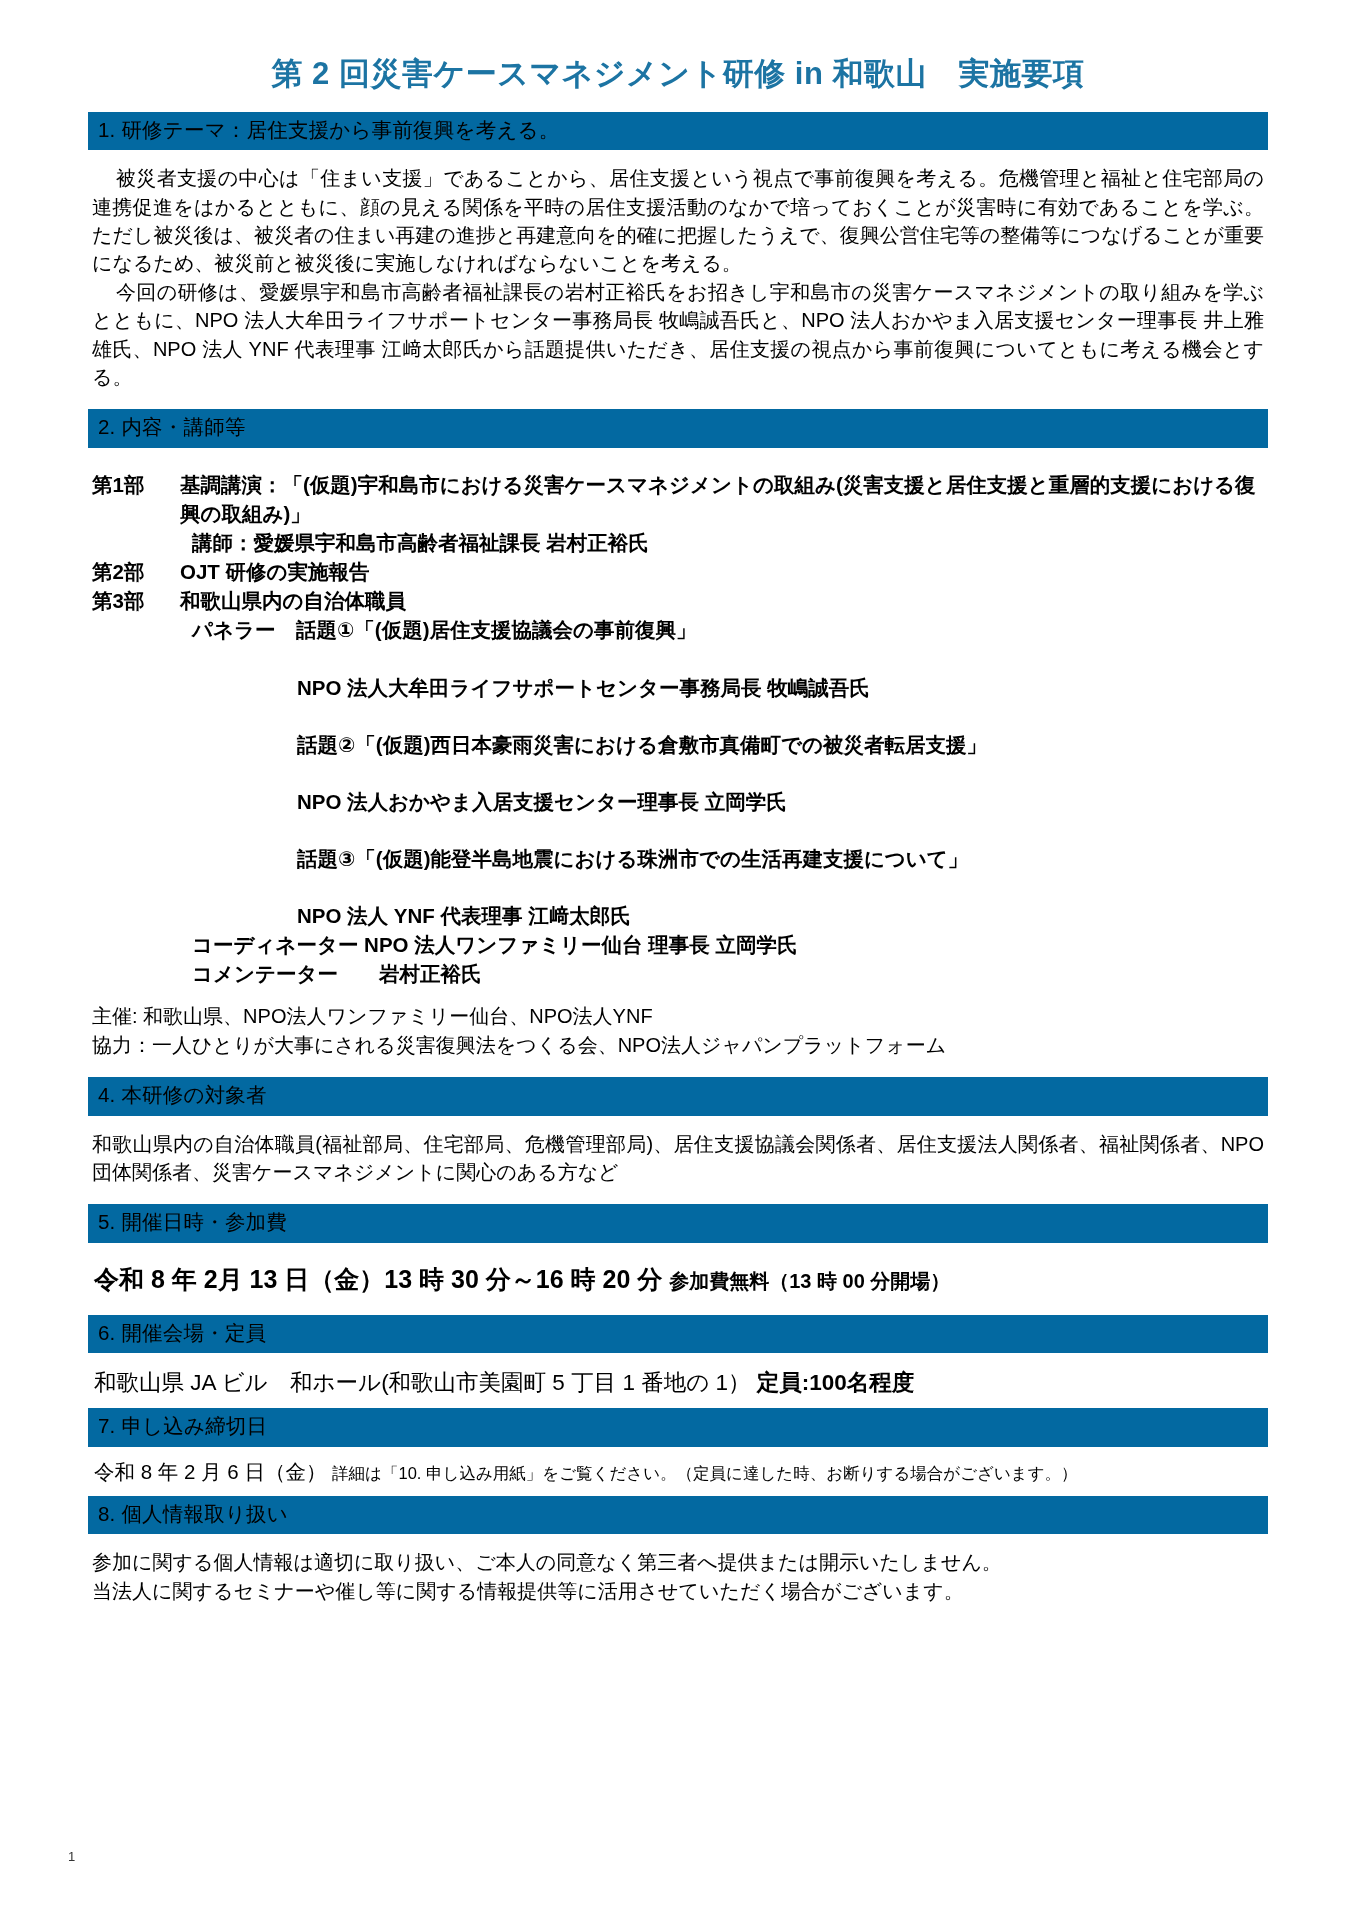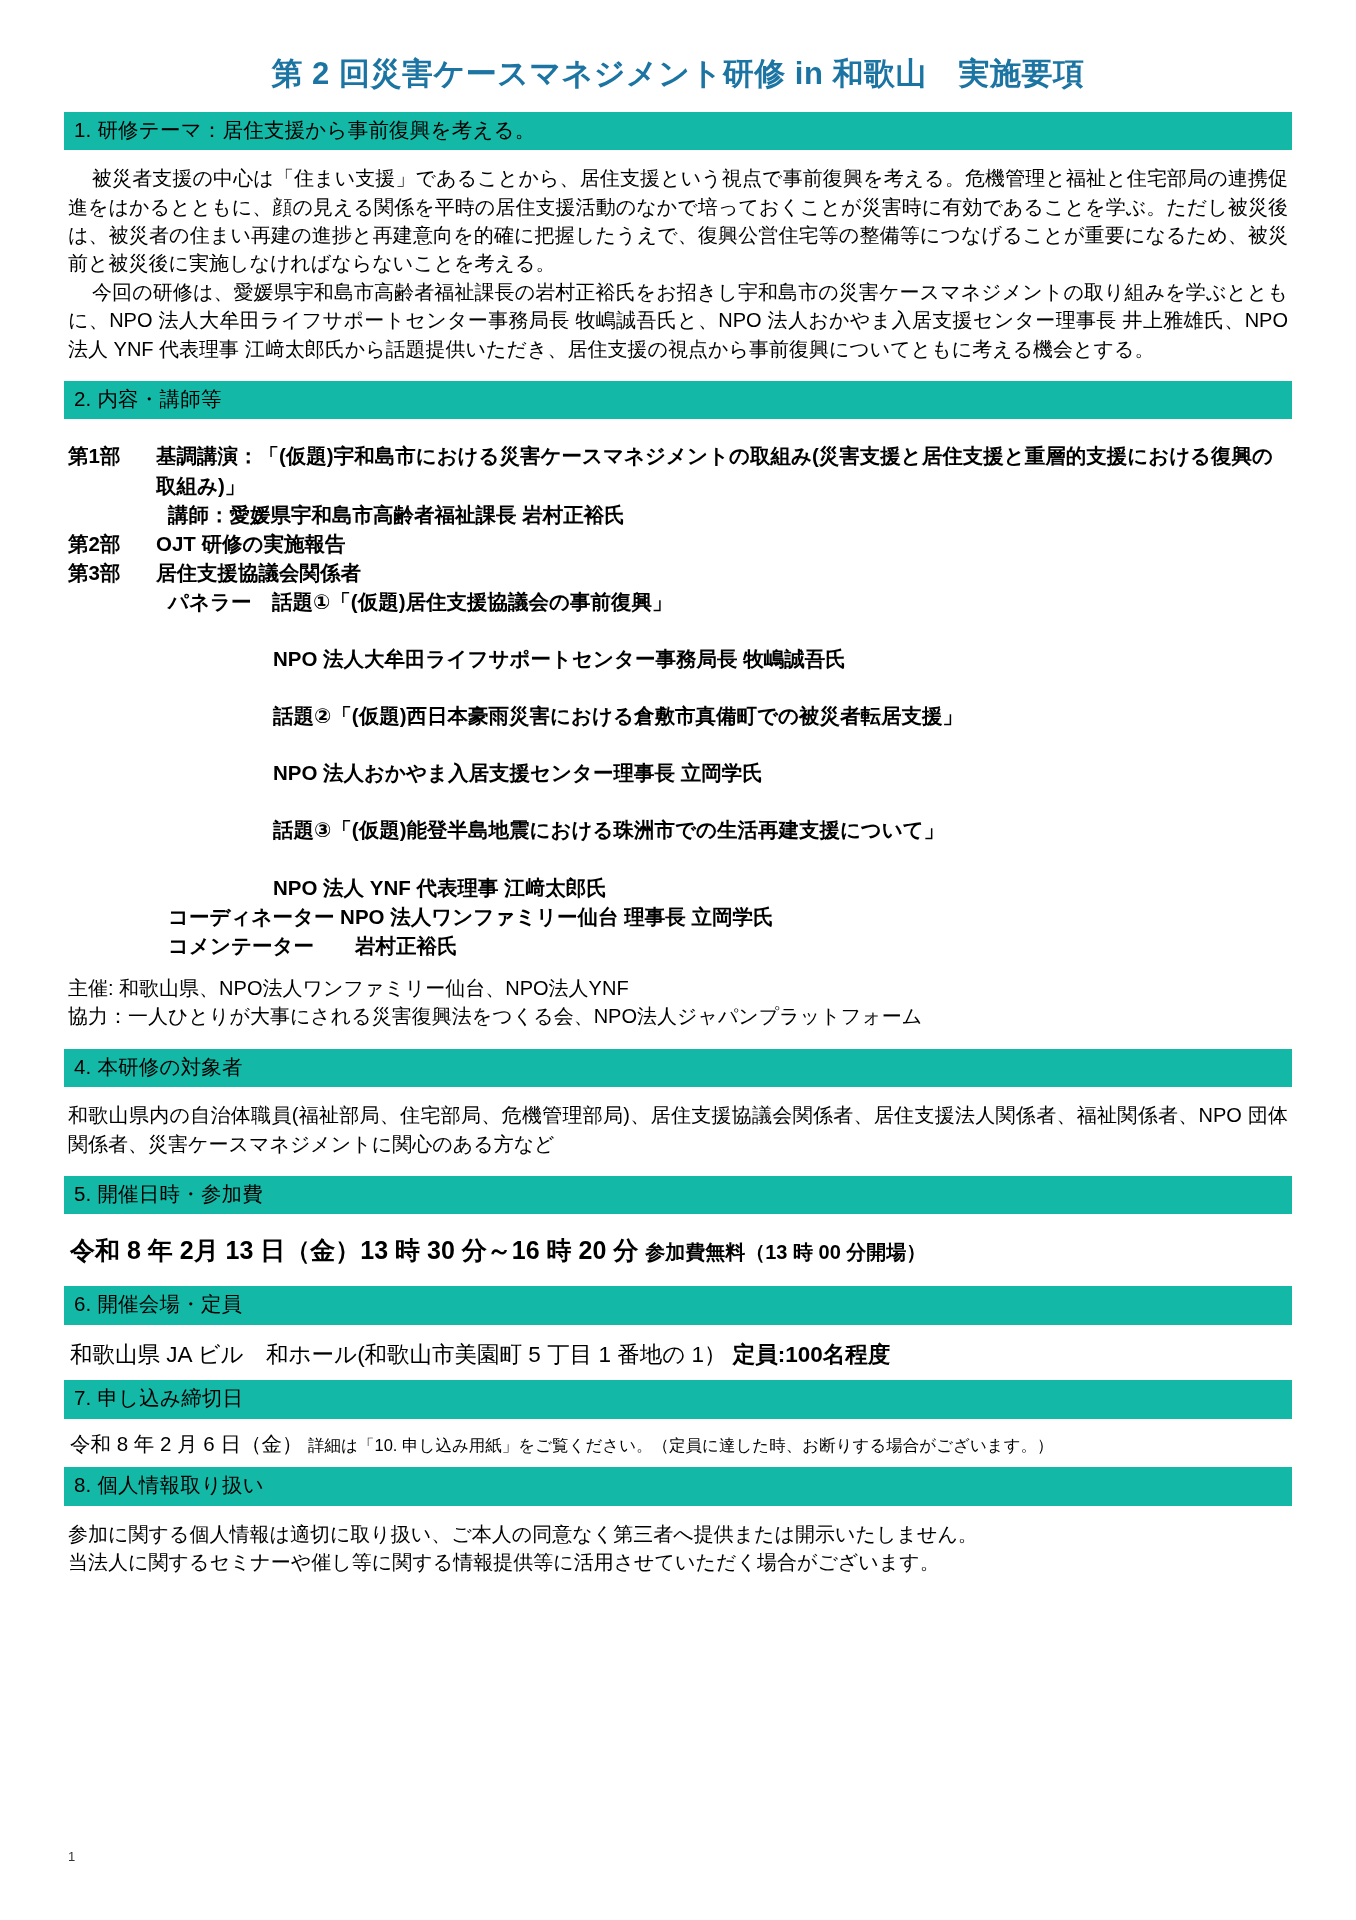--- a/index.html
+++ b/index.html
@@ -14,38 +14,38 @@
     position: relative;
     font-family: "Liberation Sans", "DejaVu Sans", sans-serif;
     color: #000000;
     -webkit-font-smoothing: antialiased;
   }
   .page {
     position: relative;
     width: 1356px;
     height: 1920px;
     box-sizing: border-box;
-    padding: 0 64px;
+    padding: 0 88px;
   }
 
   
   .doc-title {
     text-align: center;
     color: #1C74A3;
     font-size: 31px;
     font-weight: bold;
     letter-spacing: 0.5px;
     padding-top: 55px;
     padding-bottom: 0;
     line-height: 1.25;
   }
 
   
   .sec-bar {
-    background: #14b8a6;
+    background: #0369a1;
     font-size: 20.5px;
     line-height: 1.0;
     padding: 8px 10px 10px 10px;
     margin-top: 18px;
     color: #000;
     letter-spacing: 0.2px;
     white-space: nowrap;
   }
 
   
@@ -164,21 +164,21 @@
 
     <div class="prog-ind2">講師：愛媛県宇和島市高齢者福祉課長 岩村正裕氏</div>
 
     <div class="prog-row">
       <div class="prog-label">第2部</div>
       <div class="prog-text">OJT 研修の実施報告</div>
     </div>
 
     <div class="prog-row">
       <div class="prog-label">第3部</div>
-      <div class="prog-text">居住支援協議会関係者</div>
+      <div class="prog-text">和歌山県内の自治体職員</div>
     </div>
 
     <div class="prog-ind2">パネラー　話題①「(仮題)居住支援協議会の事前復興」</div>
     <div class="prog-ind3">NPO 法人大牟田ライフサポートセンター事務局長 牧嶋誠吾氏</div>
     <div class="prog-ind3">話題②「(仮題)西日本豪雨災害における倉敷市真備町での被災者転居支援」</div>
     <div class="prog-ind3">NPO 法人おかやま入居支援センター理事長 立岡学氏</div>
     <div class="prog-ind3">話題③「(仮題)能登半島地震における珠洲市での生活再建支援について」</div>
     <div class="prog-ind3">NPO 法人 YNF 代表理事 江﨑太郎氏</div>
     <div class="prog-ind2">コーディネーター NPO 法人ワンファミリー仙台 理事長 立岡学氏</div>
     <div class="prog-ind2">コメンテーター　　岩村正裕氏</div>

